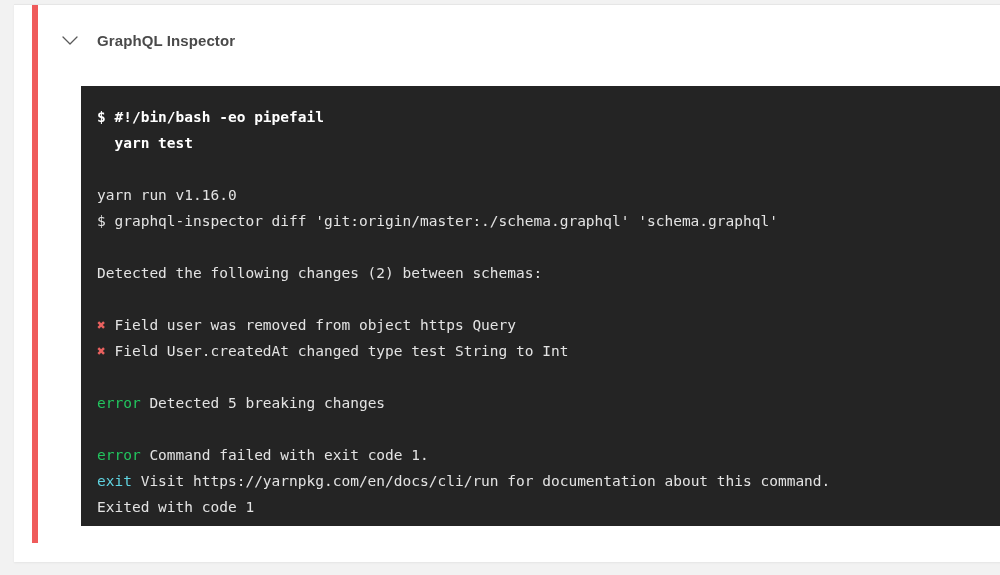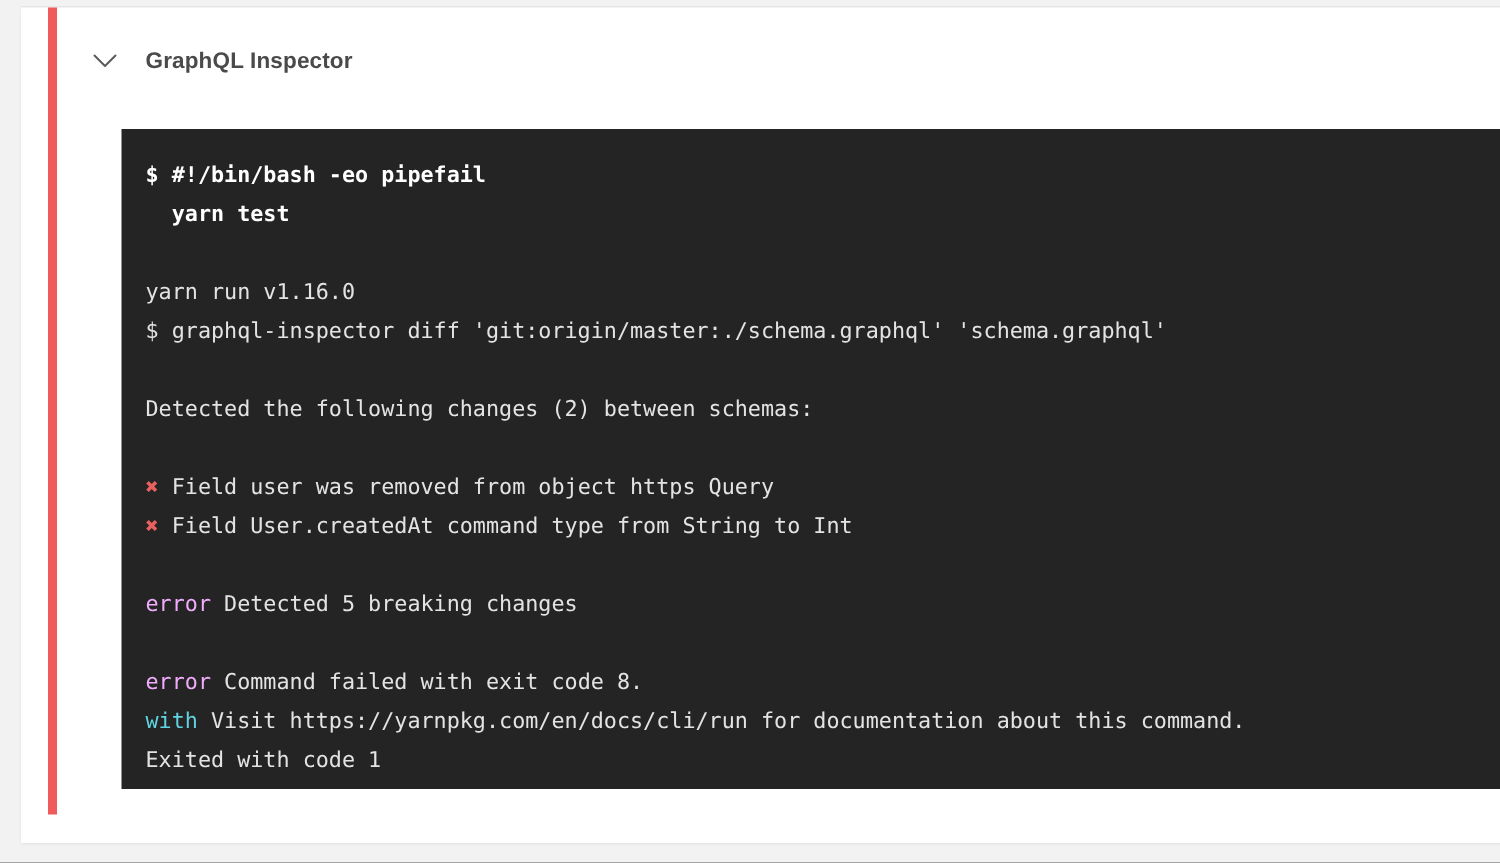--- a/index.html
+++ b/index.html
@@ -95,21 +95,21 @@
     letter-spacing: 0px;
   }
   .term-line.bold {
     font-weight: bold;
     color: #ffffff;
   }
   .term-line.blank {
     height: 26px;
   }
   .tok-error {
-    color: #f0abfc;
+    color: #22c55e;
   }
   .tok-info {
     color: #5fd3e0;
   }
   .tok-cross {
     color: #e8615f;
     font-weight: bold;
   }
 </style>
 </head>
@@ -134,24 +134,24 @@
       <div id="term-body">
           <div class="term-line bold">$ #!/bin/bash -eo pipefail</div>
           <div class="term-line bold">  yarn test</div>
           <div class="term-line blank">&nbsp;</div>
           <div class="term-line">yarn run v1.16.0</div>
           <div class="term-line">$ graphql-inspector diff 'git:origin/master:./schema.graphql' 'schema.graphql'</div>
           <div class="term-line blank">&nbsp;</div>
           <div class="term-line">Detected the following changes (2) between schemas:</div>
           <div class="term-line blank">&nbsp;</div>
           <div class="term-line"><span class="tok-cross">✖</span><span> Field user was removed from object https Query</span></div>
-          <div class="term-line"><span class="tok-cross">✖</span><span> Field User.createdAt command type from String to Int</span></div>
+          <div class="term-line"><span class="tok-cross">✖</span><span> Field User.createdAt changed type test String to Int</span></div>
           <div class="term-line blank">&nbsp;</div>
           <div class="term-line"><span class="tok-error">error</span><span> Detected 5 breaking changes</span></div>
           <div class="term-line blank">&nbsp;</div>
-          <div class="term-line"><span class="tok-error">error</span><span> Command failed with exit code 8.</span></div>
-          <div class="term-line"><span class="tok-info">with</span><span> Visit https://yarnpkg.com/en/docs/cli/run for documentation about this command.</span></div>
+          <div class="term-line"><span class="tok-error">error</span><span> Command failed with exit code 1.</span></div>
+          <div class="term-line"><span class="tok-info">exit</span><span> Visit https://yarnpkg.com/en/docs/cli/run for documentation about this command.</span></div>
           <div class="term-line">Exited with code 1</div>
         </div>
     </div>
 
   </div>
 </div>
 
 </body></html>

